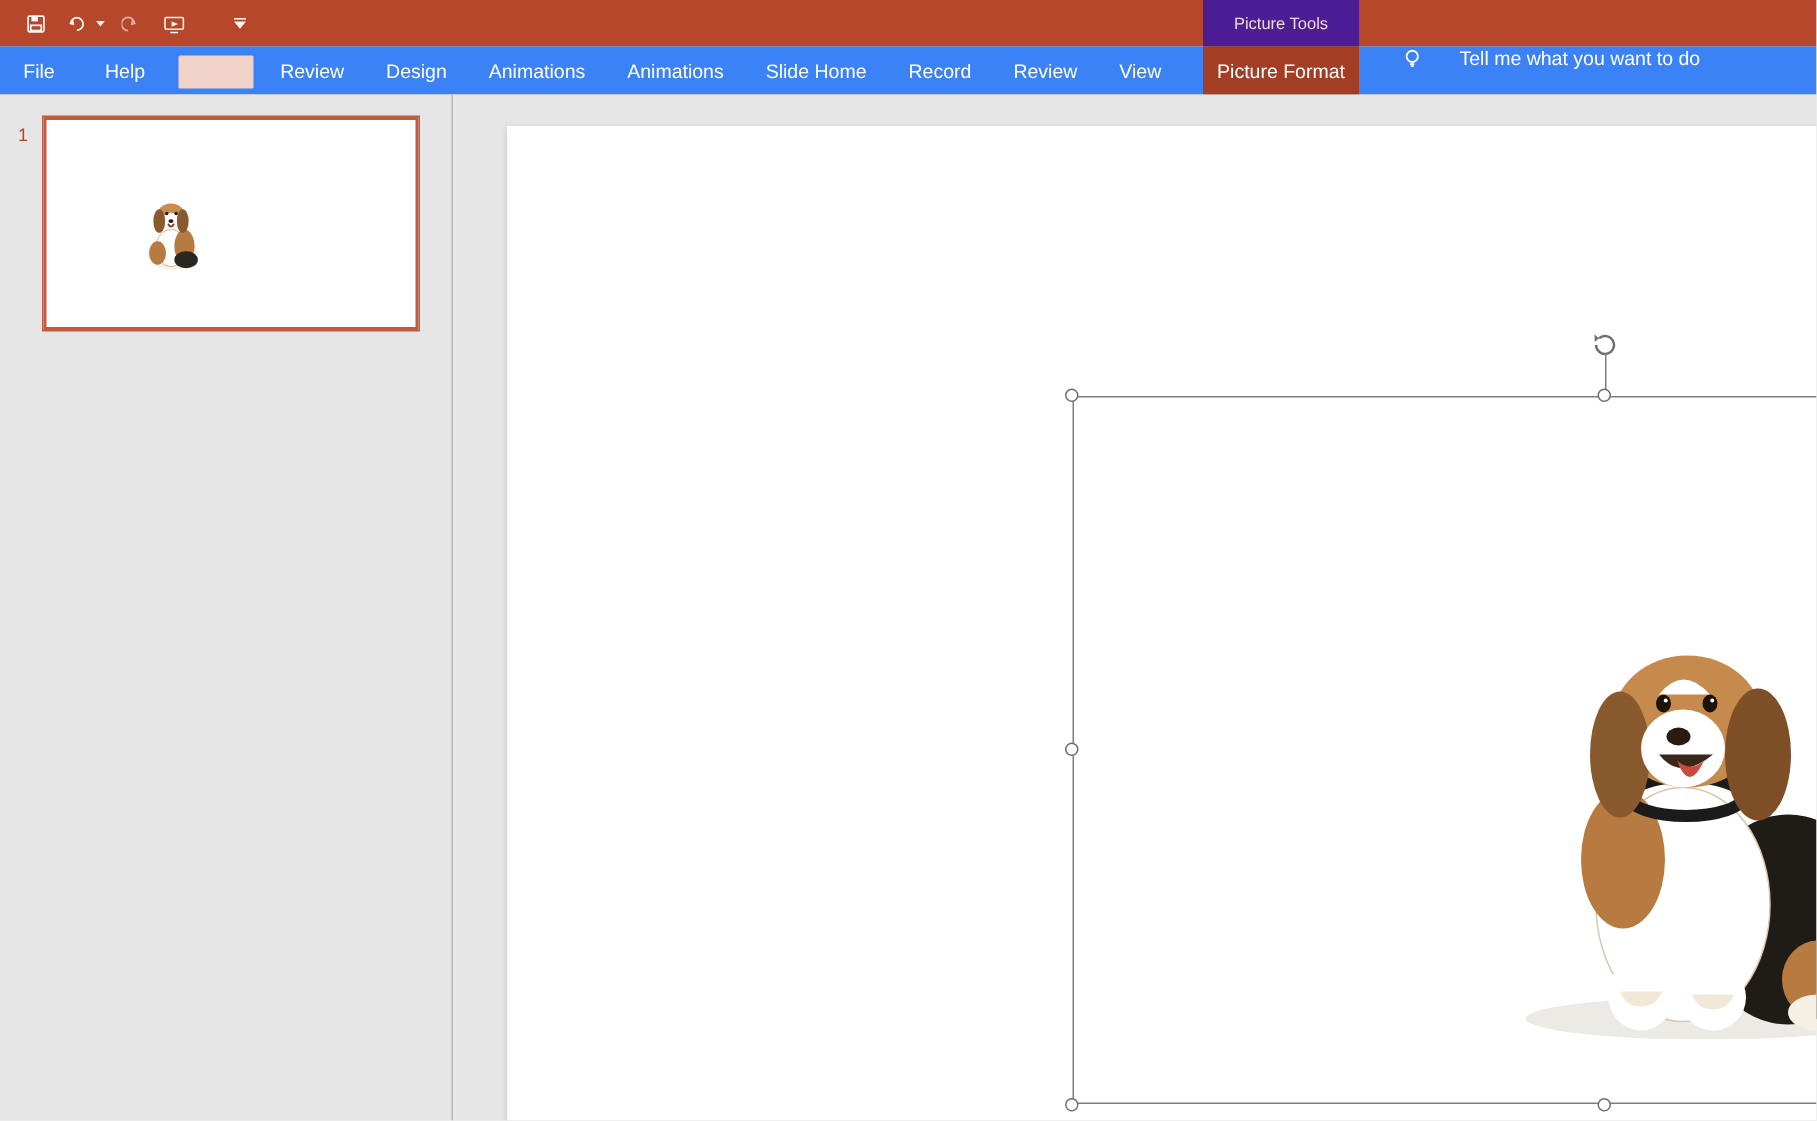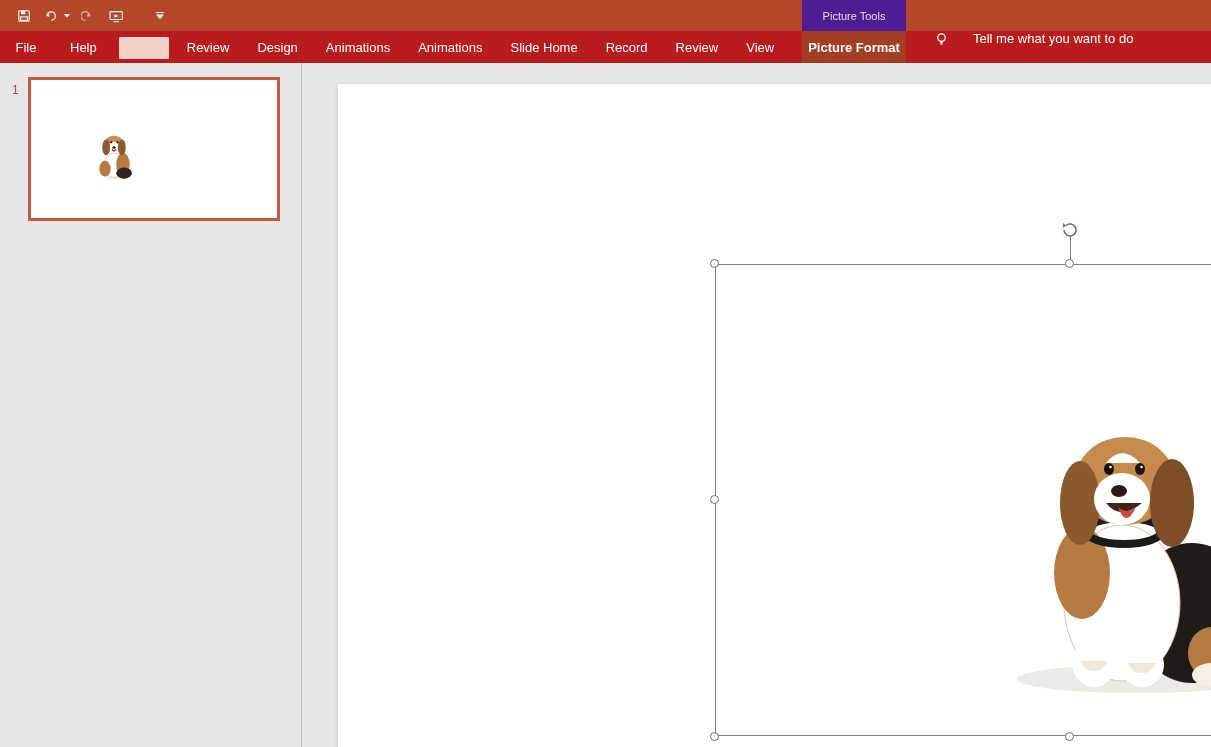--- a/index.html
+++ b/index.html
@@ -51,42 +51,41 @@
     display: flex;
     align-items: center;
     justify-content: center;
     font-size: 11px;
     color: #f1d9d1;
   }
 
   
   .ribbon {
     height: 32px;
-    background: #b91c1c;
+    background: #3b82f6;
   }
   .tabs {
     display: flex;
     align-items: stretch;
     height: 100%;
   }
   .tab {
     display: flex;
     align-items: center;
     justify-content: center;
     padding: 0 14px;
     font-size: 13px;
     color: #fff;
     height: 100%;
     white-space: nowrap;
   }
   .tab.file { width: 52px; padding: 0; }
   .tab.blank-tab { width: 50px; background: #f1d2c8; margin: 6px 4px 0 4px; height: 22px; border-radius: 1px; }
   .tab.active {
     background: #a33d23;
-    font-weight: bold;
   }
   .tellme {
     display: flex;
     align-items: center;
     color: #fff;
     font-size: 13px;
     gap: 24px;
     padding-left: 18px;
   }
   .bulb {

